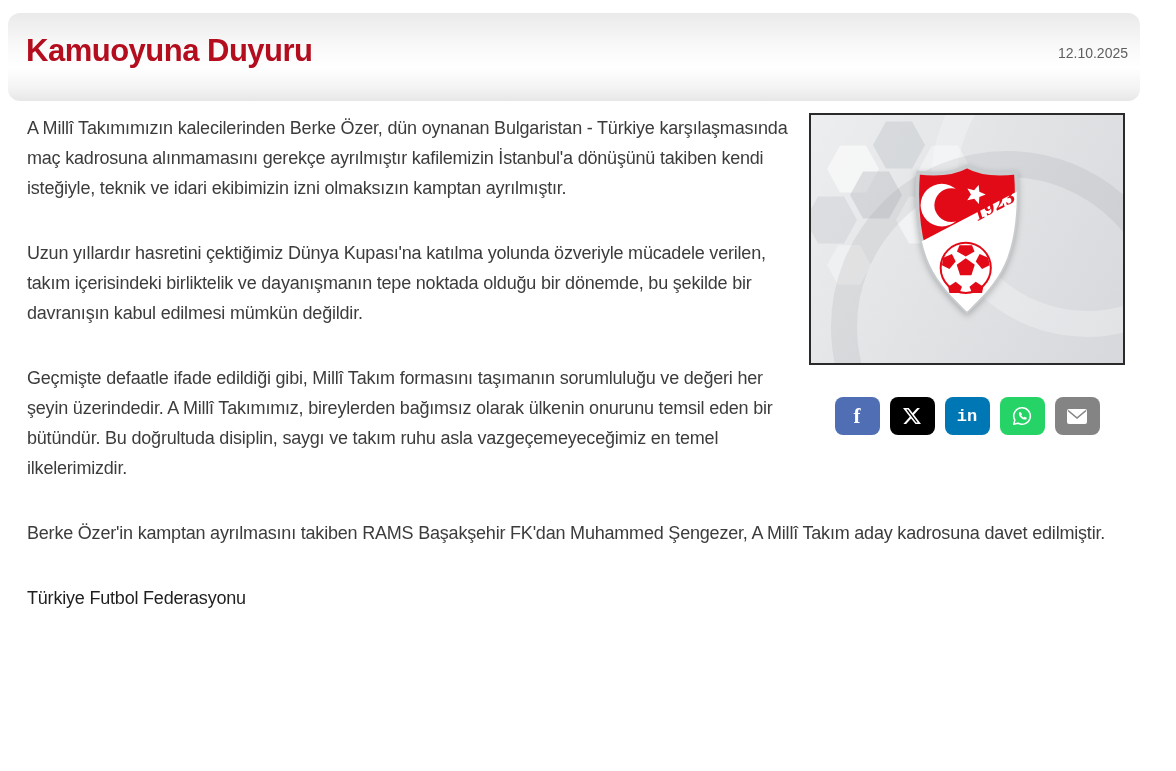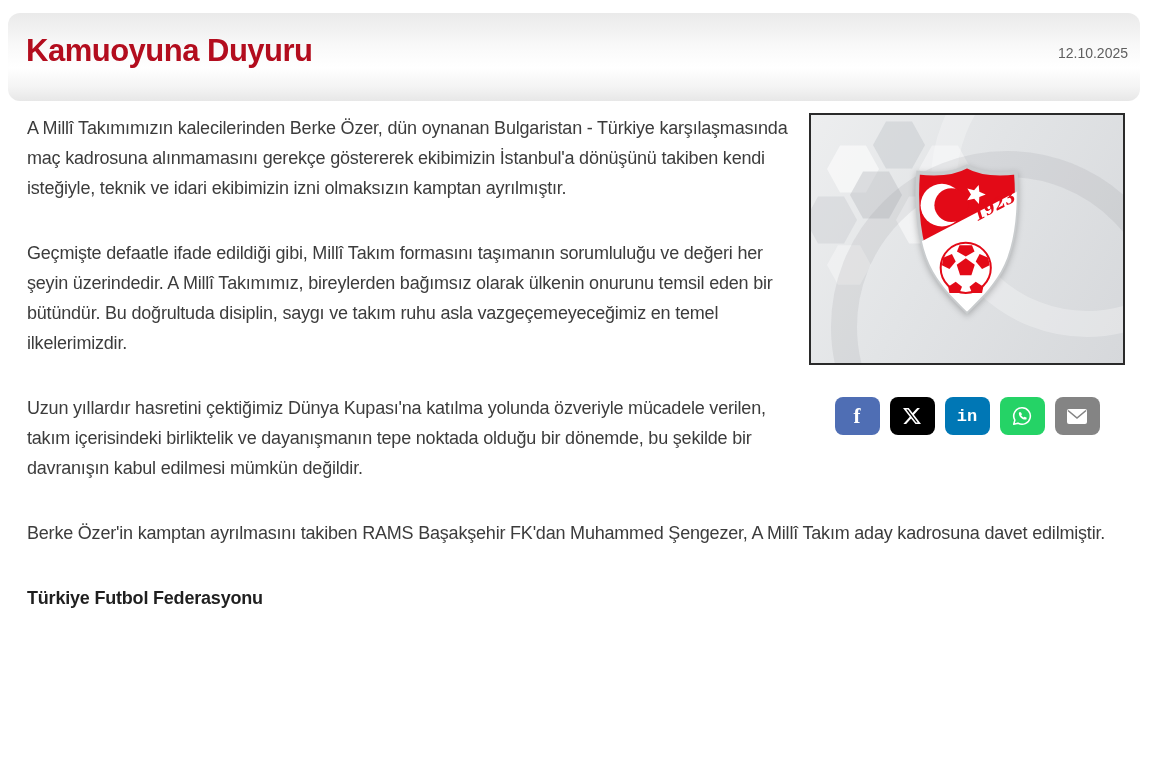--- a/index.html
+++ b/index.html
@@ -32,21 +32,21 @@
     position:absolute;left:27px;top:113px;
     width:1098px;
   }
   .article-body p{
     margin:0 0 35px 0;
     font-size:18px;line-height:30px;
     letter-spacing:-0.2px;
     color:#3c3c3c;
   }
   .article-body p.signature{
-    font-weight:bold;color:#1f1f1f;margin-bottom:17px;
+    font-weight:normal;color:#1f1f1f;margin-bottom:17px;
   }
   
   .article-media{
     float:right;
     width:316px;
     margin:0 0 16px 18px;
   }
   .image-card{
     position:relative;
     width:312px;height:248px;
@@ -161,19 +161,19 @@
         </button>
         <button class="share-btn email">
           <svg width="22" height="17" viewBox="0 0 22 17">
             <rect x="1" y="1" width="20" height="15" rx="2" fill="#ffffff"></rect>
             <polyline points="2,2.5 11,10 20,2.5" fill="none" stroke="#848484" stroke-width="1.6"></polyline>
           </svg>
         </button>
       </div>
     </div>
 
-    <p>A Millî Takımımızın kalecilerinden Berke Özer, dün oynanan Bulgaristan - Türkiye karşılaşmasında maç kadrosuna alınmamasını gerekçe göstererek ekibimizin İstanbul'a dönüşünü takiben kendi isteğiyle, teknik ve idari ekibimizin izni olmaksızın kamptan ayrılmıştır.</p>
+    <p>A Millî Takımımızın kalecilerinden Berke Özer, dün oynanan Bulgaristan - Türkiye karşılaşmasında maç kadrosuna alınmamasını gerekçe ayrılmıştır kafilemizin İstanbul'a dönüşünü takiben kendi isteğiyle, teknik ve idari ekibimizin izni olmaksızın kamptan ayrılmıştır.</p>
+    <p>Uzun yıllardır hasretini çektiğimiz Dünya Kupası'na katılma yolunda özveriyle mücadele verilen, takım içerisindeki birliktelik ve dayanışmanın tepe noktada olduğu bir dönemde, bu şekilde bir davranışın kabul edilmesi mümkün değildir.</p>
     <p>Geçmişte defaatle ifade edildiği gibi, Millî Takım formasını taşımanın sorumluluğu ve değeri her şeyin üzerindedir. A Millî Takımımız, bireylerden bağımsız olarak ülkenin onurunu temsil eden bir bütündür. Bu doğrultuda disiplin, saygı ve takım ruhu asla vazgeçemeyeceğimiz en temel ilkelerimizdir.</p>
-    <p>Uzun yıllardır hasretini çektiğimiz Dünya Kupası'na katılma yolunda özveriyle mücadele verilen, takım içerisindeki birliktelik ve dayanışmanın tepe noktada olduğu bir dönemde, bu şekilde bir davranışın kabul edilmesi mümkün değildir.</p>
     <p>Berke Özer'in kamptan ayrılmasını takiben RAMS Başakşehir FK'dan Muhammed Şengezer, A Millî Takım aday kadrosuna davet edilmiştir.</p>
     <p class="signature">Türkiye Futbol Federasyonu</p>
   </div>
 </div>
 
 </body></html>

